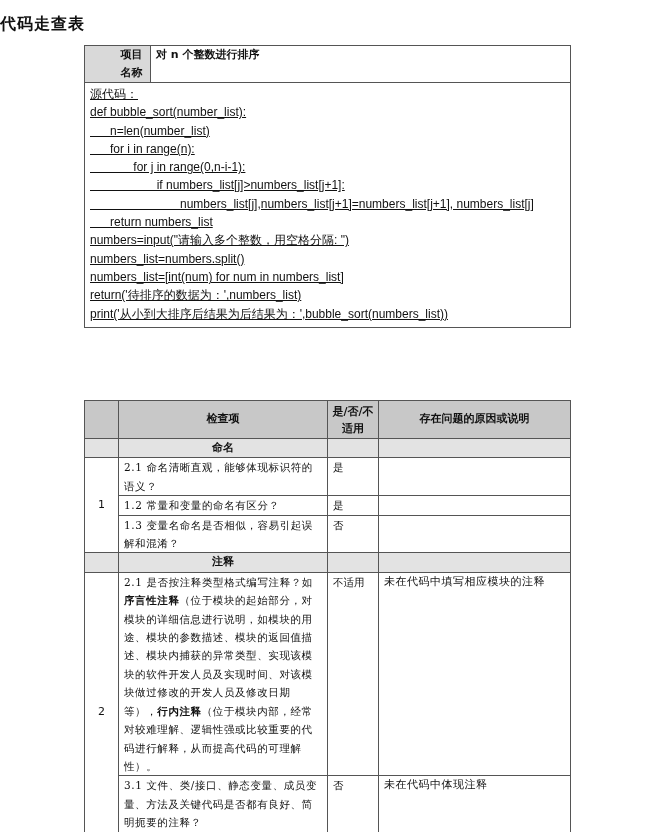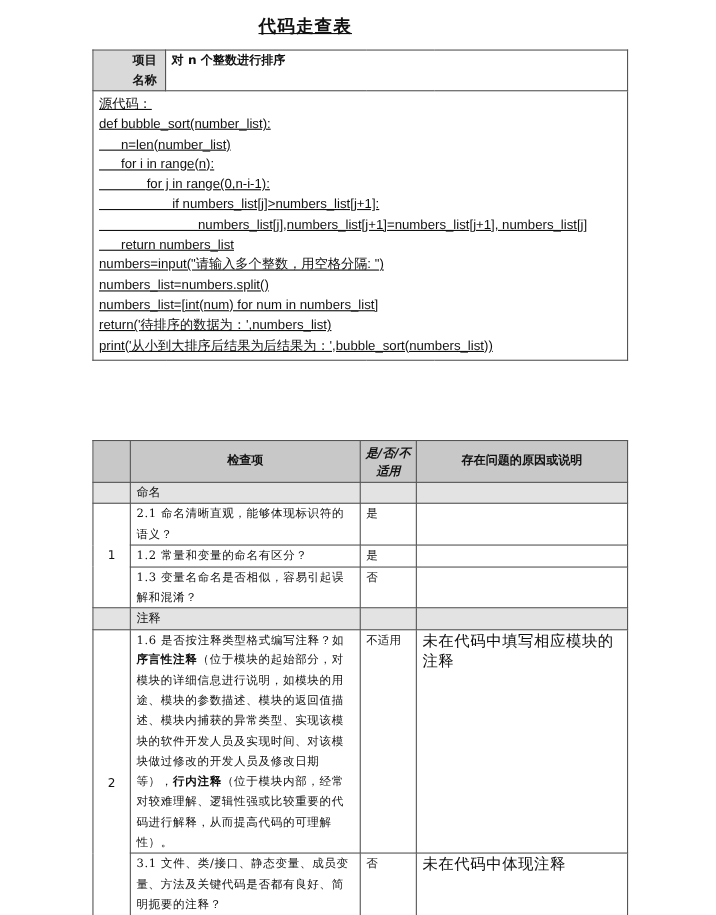--- a/index.html
+++ b/index.html
@@ -2,44 +2,44 @@
 <html><head>
 <meta charset="utf-8">
 <style>
   html, body { margin: 0; padding: 0; background: #ffffff; }
   body {
     width: 651px; height: 832px; overflow: hidden; position: relative;
     font-family: "DejaVu Sans", "Liberation Sans", sans-serif;
     color: #111;
   }
   .title {
-    position: absolute; left: 0; top: 14px; width: 555px; text-align: center;
-    font-size: 16px; font-weight: bold; letter-spacing: 1px; text-decoration: underline;
+    position: absolute; left: 0; top: 14px; width: 555px; 
+    font-size: 16px; font-weight: bold; letter-spacing: 1px;
   }
   table { border-collapse: collapse; position: absolute; left: 84px; table-layout: fixed; }
   td { border: 1px solid #555; font-size: 11px; padding: 0 5px; vertical-align: top; line-height: 18px; }
   .lbl { background: #d9d9d9; text-align: center; font-weight: bold; vertical-align: middle; padding-left: 33px; }
   .val { font-weight: bold; }
   #info { top: 45px; width: 486px; border: 1.5px solid #333; }
   #info .r1 td { height: 18px; }
   #info .r2 td { height: 38px; }
   #info .r3 td { height: 17px; }
   .code-cell { padding: 2px 5px 4px 5px; font-weight: normal; }
   .code-line { font-family: "Liberation Sans", "DejaVu Sans", sans-serif; font-size: 12px; line-height: 18.3px; white-space: pre; text-decoration: underline; }
 
   #check { top: 400px; width: 486px; border: 1.5px solid #333; }
   #check td { line-height: 18.4px; }
   #check .hdr td { background: #c8c8c8; height: 37px; text-align: center; vertical-align: middle; font-weight: bold; }
   #check .sec td { background: #e3e3e3; height: 18px; }
-  #check .sec .sec-name { font-weight: normal; margin-top: 44px; }
+  #check .sec .sec-name { text-align: center; font-weight: bold; margin-top: 44px; }
   .num { text-align: center; vertical-align: middle !important; }
   .item { font-family: "DejaVu Serif", "Liberation Serif", serif; font-size: 10.5px; letter-spacing: 0.6px; }
   .item b { font-family: "DejaVu Sans", sans-serif; }
   .yn { font-family: "DejaVu Serif", serif; font-size: 10.5px; }
-  .note { font-family: Liberation Sans, sans-serif; font-size: 14px; letter-spacing: 0.5px; }
+  .note { font-family: Liberation Mono, monospace; font-size: 11px; letter-spacing: 0.5px; }
 </style>
 </head>
 <body>
 
 <div class="title">代码走查表</div>
 
 <table id="info">
   <colgroup>
     <col style="width:66px">
       <col style="width:182px">
@@ -77,21 +77,21 @@
   <colgroup>
     <col style="width:34px">
       <col style="width:209px">
       <col style="width:51px">
       <col style="width:192px">
   </colgroup>
   <tbody>
       <tr class="hdr">
     <td></td>
     <td>检查项</td>
-    <td style="line-height:17px;padding:0 2px;font-style:italic;">是/否/不适用</td>
+    <td style="line-height:17px;padding:0 2px;">是/否/不适用</td>
     <td>存在问题的原因或说明</td>
   </tr>
 
   <tr class="sec">
     <td></td>
     <td class="sec-name">命名</td>
     <td></td>
         <td></td>
   </tr>
   <tr>
@@ -112,21 +112,21 @@
   </tr>
 
   <tr class="sec">
     <td></td>
     <td class="sec-name">注释</td>
     <td></td>
         <td></td>
   </tr>
   <tr>
     <td class="num" rowspan="3">2</td>
-    <td class="item"><span>1.6 是否按注释类型格式编写注释？如</span><b>序言性注释</b><span>（位于模块的起始部分，对模块的详细信息进行说明，如模块的用途、模块的参数描述、模块的返回值描述、模块内捕获的异常类型、实现该模块的软件开发人员及实现时间、对该模块做过修改的开发人员及修改日期等），</span><b>行内注释</b><span>（位于模块内部，经常对较难理解、逻辑性强或比较重要的代码进行解释，从而提高代码的可理解性）。</span></td>
+    <td class="item"><span>2.1 是否按注释类型格式编写注释？如</span><b>序言性注释</b><span>（位于模块的起始部分，对模块的详细信息进行说明，如模块的用途、模块的参数描述、模块的返回值描述、模块内捕获的异常类型、实现该模块的软件开发人员及实现时间、对该模块做过修改的开发人员及修改日期等），</span><b>行内注释</b><span>（位于模块内部，经常对较难理解、逻辑性强或比较重要的代码进行解释，从而提高代码的可理解性）。</span></td>
     <td class="yn">不适用</td>
     <td class="note">未在代码中填写相应模块的注释</td>
   </tr>
   <tr>
     <td class="item">3.1 文件、类/接口、静态变量、成员变量、方法及关键代码是否都有良好、简明扼要的注释？</td>
     <td class="yn">否</td>
     <td class="note">未在代码中体现注释</td>
   </tr>
   <tr>
     <td class="item">2.3 注释是否对设计思路的说明而不</td>

